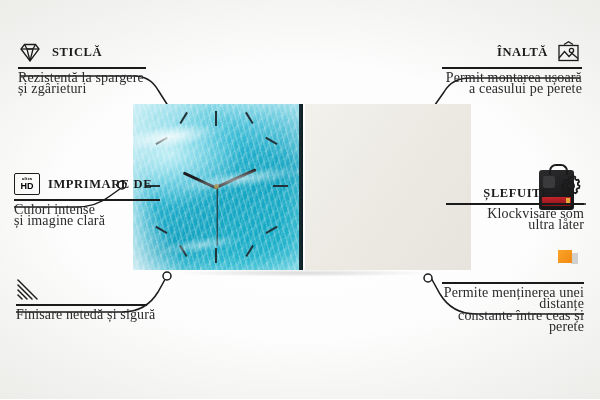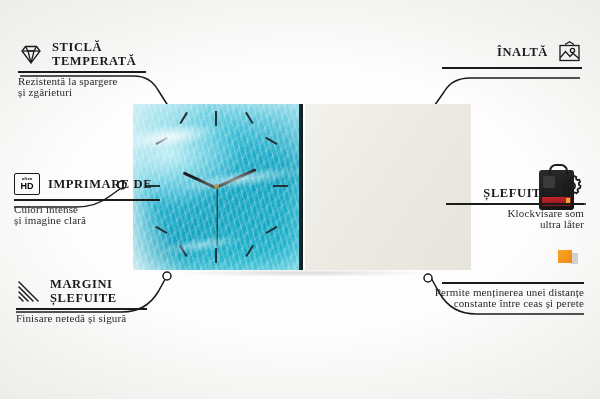--- a/index.html
+++ b/index.html
@@ -65,23 +65,23 @@
 
   
   .callout{position:absolute;}
   .co-head{display:flex;align-items:center;gap:8px;}
   .co-left .co-head{justify-content:flex-start;}
   .co-right .co-head{justify-content:flex-end;}
   .co-title{font-size:12.5px;font-weight:bold;letter-spacing:.6px;color:#1b1b1b;line-height:14px;}
   .co-left .co-title{text-align:left;}
   .co-right .co-title{text-align:right;}
   .co-rule{height:1.6px;background:#1b1b1b;margin-top:3px;}
-  .co-sub{font-size:11px;color:#2a2a2a;line-height:11.5px;margin-top:3px;letter-spacing:.15px;}
+  .co-sub{font-size:14px;color:#2a2a2a;line-height:11.5px;margin-top:3px;letter-spacing:.15px;}
   .co-right .co-sub{text-align:right;}
-  .ico{width:26px;height:24px;flex:0 0 26px;display:flex;align-items:center;justify-content:center;}
+  .ico{width:26px;height:24px;flex:0 0 26px;display:flex;align-items:center;justify-content:flex-start;}
   .hd-badge{width:26px;height:20px;border:1.5px solid #1b1b1b;border-radius:2px;
     display:flex;flex-direction:column;align-items:center;justify-content:center;line-height:1;}
   .hd-ultra{font-size:4.4px;font-weight:bold;letter-spacing:.2px;font-family:"Liberation Sans",sans-serif;}
   .hd-hd{font-size:9px;font-weight:bold;font-family:"Liberation Sans",sans-serif;}
   svg{display:block;}
   #wires{position:absolute;inset:0;}
 </style>
 </head>
 <body>
 
@@ -152,21 +152,20 @@
           <path d="M3,7 L12,19 L21,7 L17.5,2.5 L6.5,2.5 Z"></path>
               <path d="M3,7 L21,7"></path>
           <path d="M6.5,2.5 L9,7 L12,19"></path>
               <path d="M17.5,2.5 L15,7 L12,19"></path>
               <path d="M9,7 L15,7"></path>
         </g>
           </svg>
       </span>
       <span class="co-title">
         <span>STICLĂ</span><br>
-        <span>TEMPERATĂ</span>
       </span>
     </div>
     <div class="co-rule" style="width:128px;"></div>
     <div class="co-sub">
       <span>Rezistentă la spargere</span><br>
       <span>și zgârieturi</span>
     </div>
   </div>
 
   <div class="callout co-left" style="left:14px;top:172px;width:160px;">
@@ -193,24 +192,20 @@
       <span class="ico">
         <svg width="24" height="22" viewBox="0 0 24 22">
             <g stroke="#1b1b1b" stroke-width="1.5" stroke-linecap="round">
           <path d="M2,2 L21,21"></path>
               <path d="M2,7 L16,21"></path>
               <path d="M2,12 L11,21"></path>
               <path d="M2,17 L6,21"></path>
         </g>
           </svg>
       </span>
-      <span class="co-title">
-        <span>MARGINI</span><br>
-        <span>ȘLEFUITE</span>
-      </span>
     </div>
     <div class="co-rule" style="width:131px;"></div>
     <div class="co-sub">
       <span>Finisare netedă și sigură</span>
     </div>
   </div>
 
   <div class="callout co-right" style="left:428px;top:40px;width:154px;">
     <div class="co-head">
       <span class="co-title">
@@ -221,20 +216,24 @@
             <g fill="none" stroke="#1b1b1b" stroke-width="1.3">
           <path d="M8,3.5 L12.5,0.8 L17,3.5"></path>
           <rect x="3" y="4.5" width="19" height="15"></rect>
           <circle cx="15.5" cy="9.5" r="2.1"></circle>
           <path d="M3,17 L8.5,10.5 L13,15.5 L16,12.5 L22,17.5"></path>
         </g>
           </svg>
       </span>
     </div>
     <div class="co-rule" style="width:140px;margin-left:14px;"></div>
+    <div class="co-sub">
+      <span>Permit montarea ușoară</span><br>
+      <span>a ceasului pe perete</span>
+    </div>
   </div>
 
   <div class="callout co-right" style="left:432px;top:172px;width:152px;">
     <div class="co-head">
       <span class="co-title">
         <br>
         <span>ȘLEFUITE</span>
       </span>
       <span class="ico">
         <svg width="25" height="24" viewBox="0 0 25 24">

